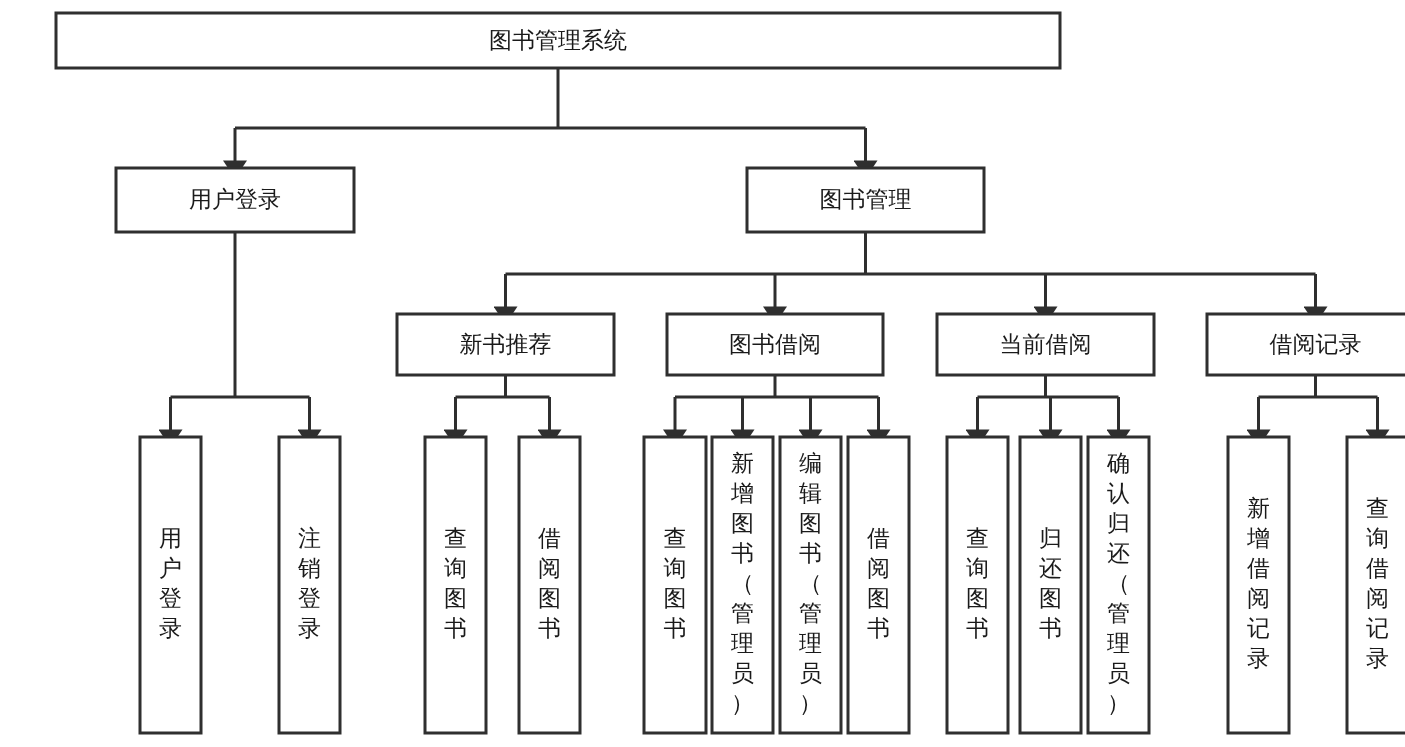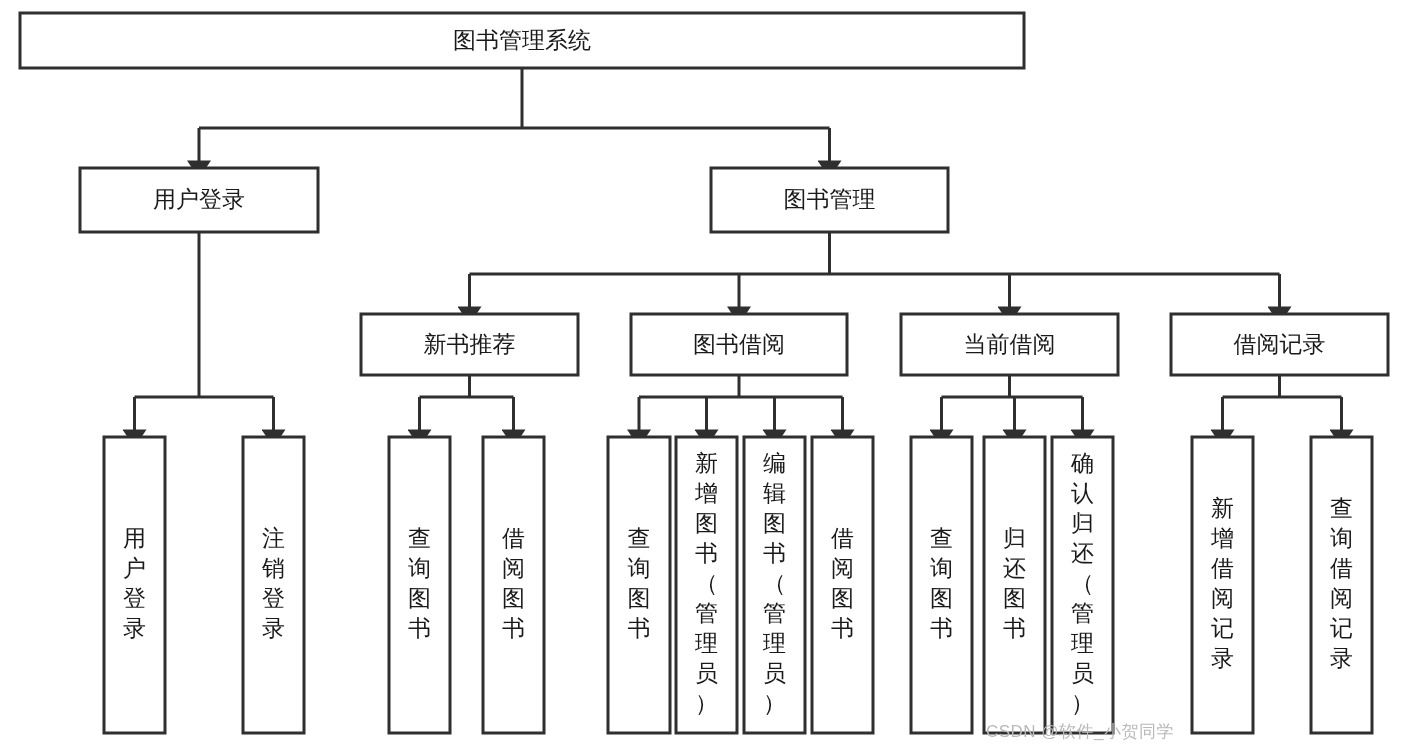--- a/index.html
+++ b/index.html
@@ -1,21 +1,21 @@
 <!DOCTYPE html>
 <html><head>
 <meta charset="utf-8">
 <style>
   html,body{margin:0;padding:0;background:#ffffff;}
   body{
     width:1405px;height:747px;overflow:hidden;
     font-family:"Liberation Sans","DejaVu Sans",sans-serif;
     color:#1a1a1a;
   }
-  #stage{position:relative;width:1182px;height:747px;background:#fff;}
+  #stage{position:relative;width:1182px;height:747px;background:#fff;margin-left:36px;}
   svg#diagram{position:absolute;left:0;top:0;width:1405px;height:747px;display:block;}
   .node-rect{fill:#ffffff;stroke:#2f2f2f;stroke-width:3;}
   .link{stroke:#2f2f2f;stroke-width:3;fill:none;}
   .node-label{
     font-family:"Liberation Sans","DejaVu Sans",sans-serif;
     fill:#1a1a1a;
     text-anchor:middle;
     dominant-baseline:middle;
   }
   .label-h{font-size:23px;}
@@ -154,14 +154,13 @@
           <rect x="1192" y="437" width="61" height="296" class="node-rect"></rect>
           <text x="1222.5" y="0" class="node-label label-v"><tspan x="1222.5" y="510">新</tspan><tspan x="1222.5" y="540">增</tspan><tspan x="1222.5" y="570">借</tspan><tspan x="1222.5" y="600">阅</tspan><tspan x="1222.5" y="630">记</tspan><tspan x="1222.5" y="660">录</tspan></text>
         </g>
         <g>
           <rect x="1311" y="437" width="61" height="296" class="node-rect"></rect>
           <text x="1341.5" y="0" class="node-label label-v"><tspan x="1341.5" y="510">查</tspan><tspan x="1341.5" y="540">询</tspan><tspan x="1341.5" y="570">借</tspan><tspan x="1341.5" y="600">阅</tspan><tspan x="1341.5" y="630">记</tspan><tspan x="1341.5" y="660">录</tspan></text>
         </g>
       </g>
   </svg>
 
-  <div class="watermark">CSDN @软件_小贺同学</div>
 </div>
 
 </body></html>

